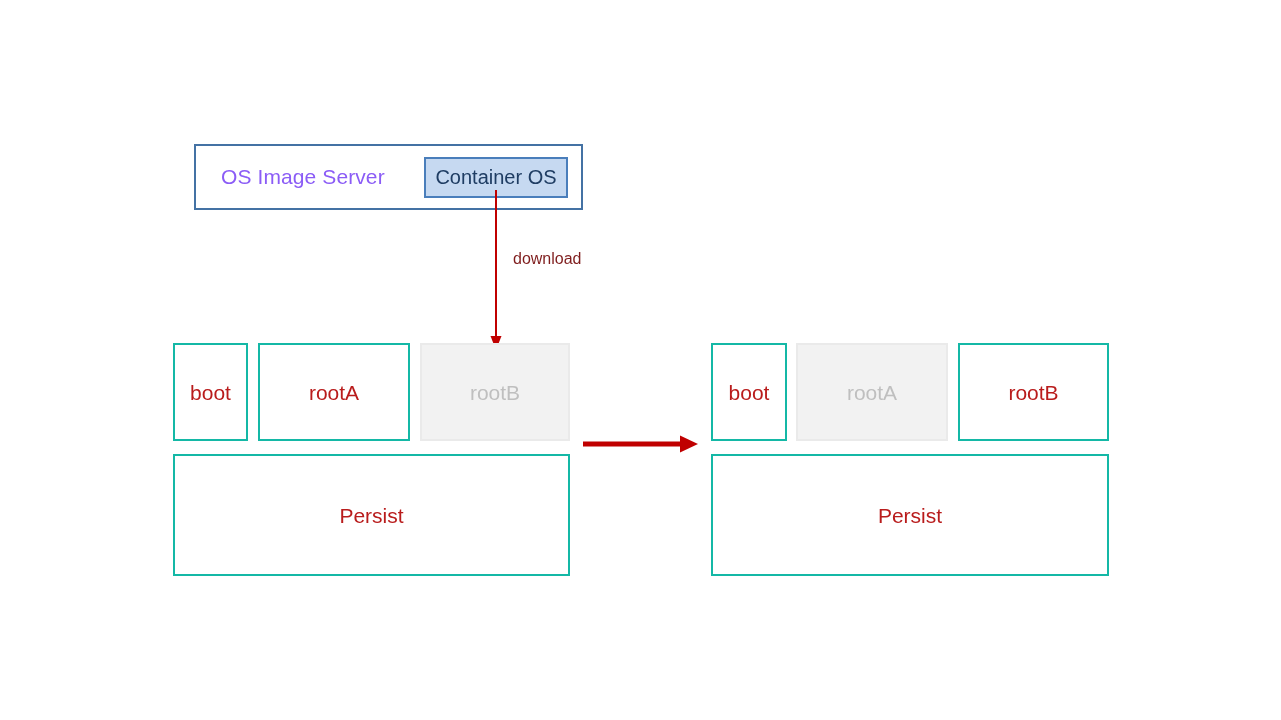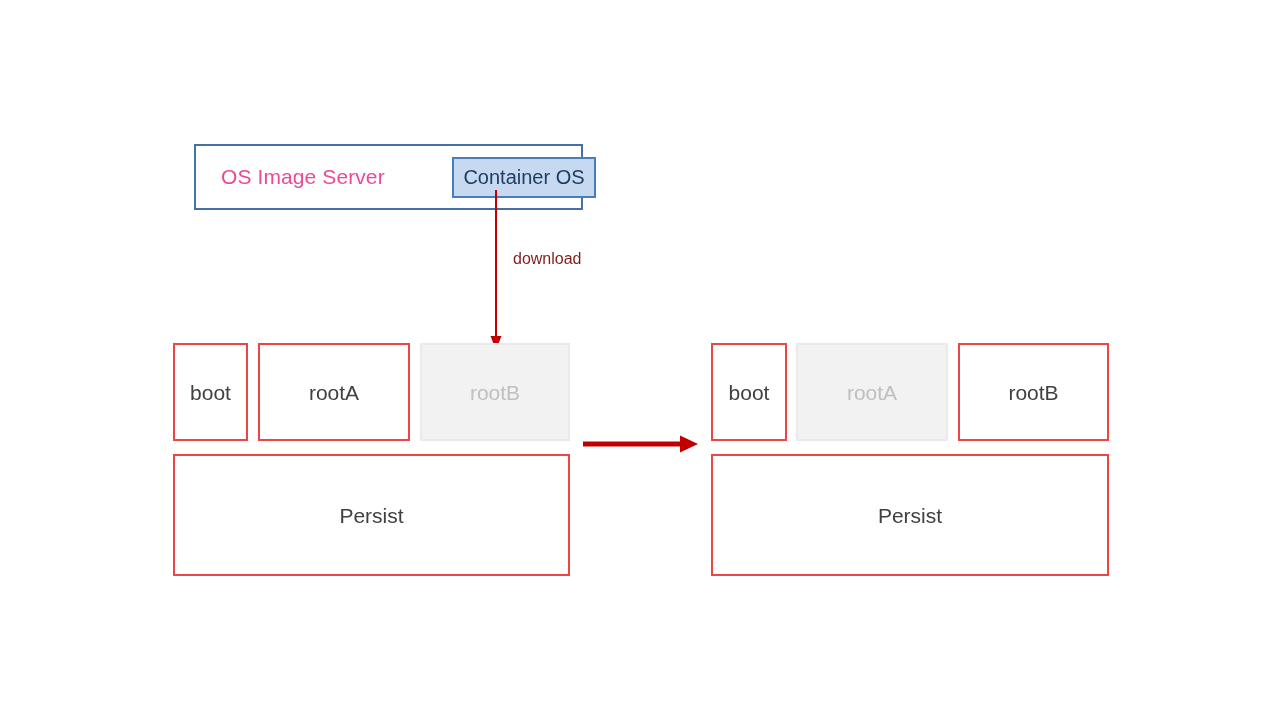--- a/index.html
+++ b/index.html
@@ -35,37 +35,36 @@
     box-sizing: border-box;
     border: 2px solid #4472a4;
     background: #ffffff;
   }
   .server-title {
     position: absolute;
     left: 25px;
     top: 50%;
     transform: translateY(-50%);
     font-size: 21px;
-    color: #ec4899;
+    color: #8b5cf6;
     letter-spacing: 0.1px;
     white-space: nowrap;
   }
   .container-os-box {
     position: absolute;
     left: 228px;
     top: 11px;
     width: 144px;
     height: 41px;
     box-sizing: border-box;
     border: 2px solid #4a7ebb;
     background: #c6d9f1;
     display: flex;
     align-items: center;
     justify-content: center;
-    margin-left: 28px;
   }
   .container-os-label {
     font-size: 20px;
     color: #1f3d63;
     white-space: nowrap;
   }
 
   
   .download-arrow {
     position: absolute;
@@ -101,23 +100,23 @@
   .group.left  { left: 173px; top: 343px; width: 397px; height: 233px; }
   .group.right { left: 711px; top: 343px; width: 398px; height: 233px; }
 
   .part {
     position: absolute;
     box-sizing: border-box;
     display: flex;
     align-items: center;
     justify-content: center;
     background: #ffffff;
-    border: 2px solid #ef4444;
+    border: 2px solid #14b8a6;
     font-size: 21px;
-    color: #404040;
+    color: #b91c1c;
   }
   .part.dim {
     background: #f2f2f2;
     border: 2px solid #eaeaea;
     color: #bfbfbf;
   }
 
   
   .left .p-boot  { left: 0px;   top: 0px;   width: 75px;  height: 98px; }
   .left .p-rootA { left: 85px;  top: 0px;   width: 152px; height: 98px; }

